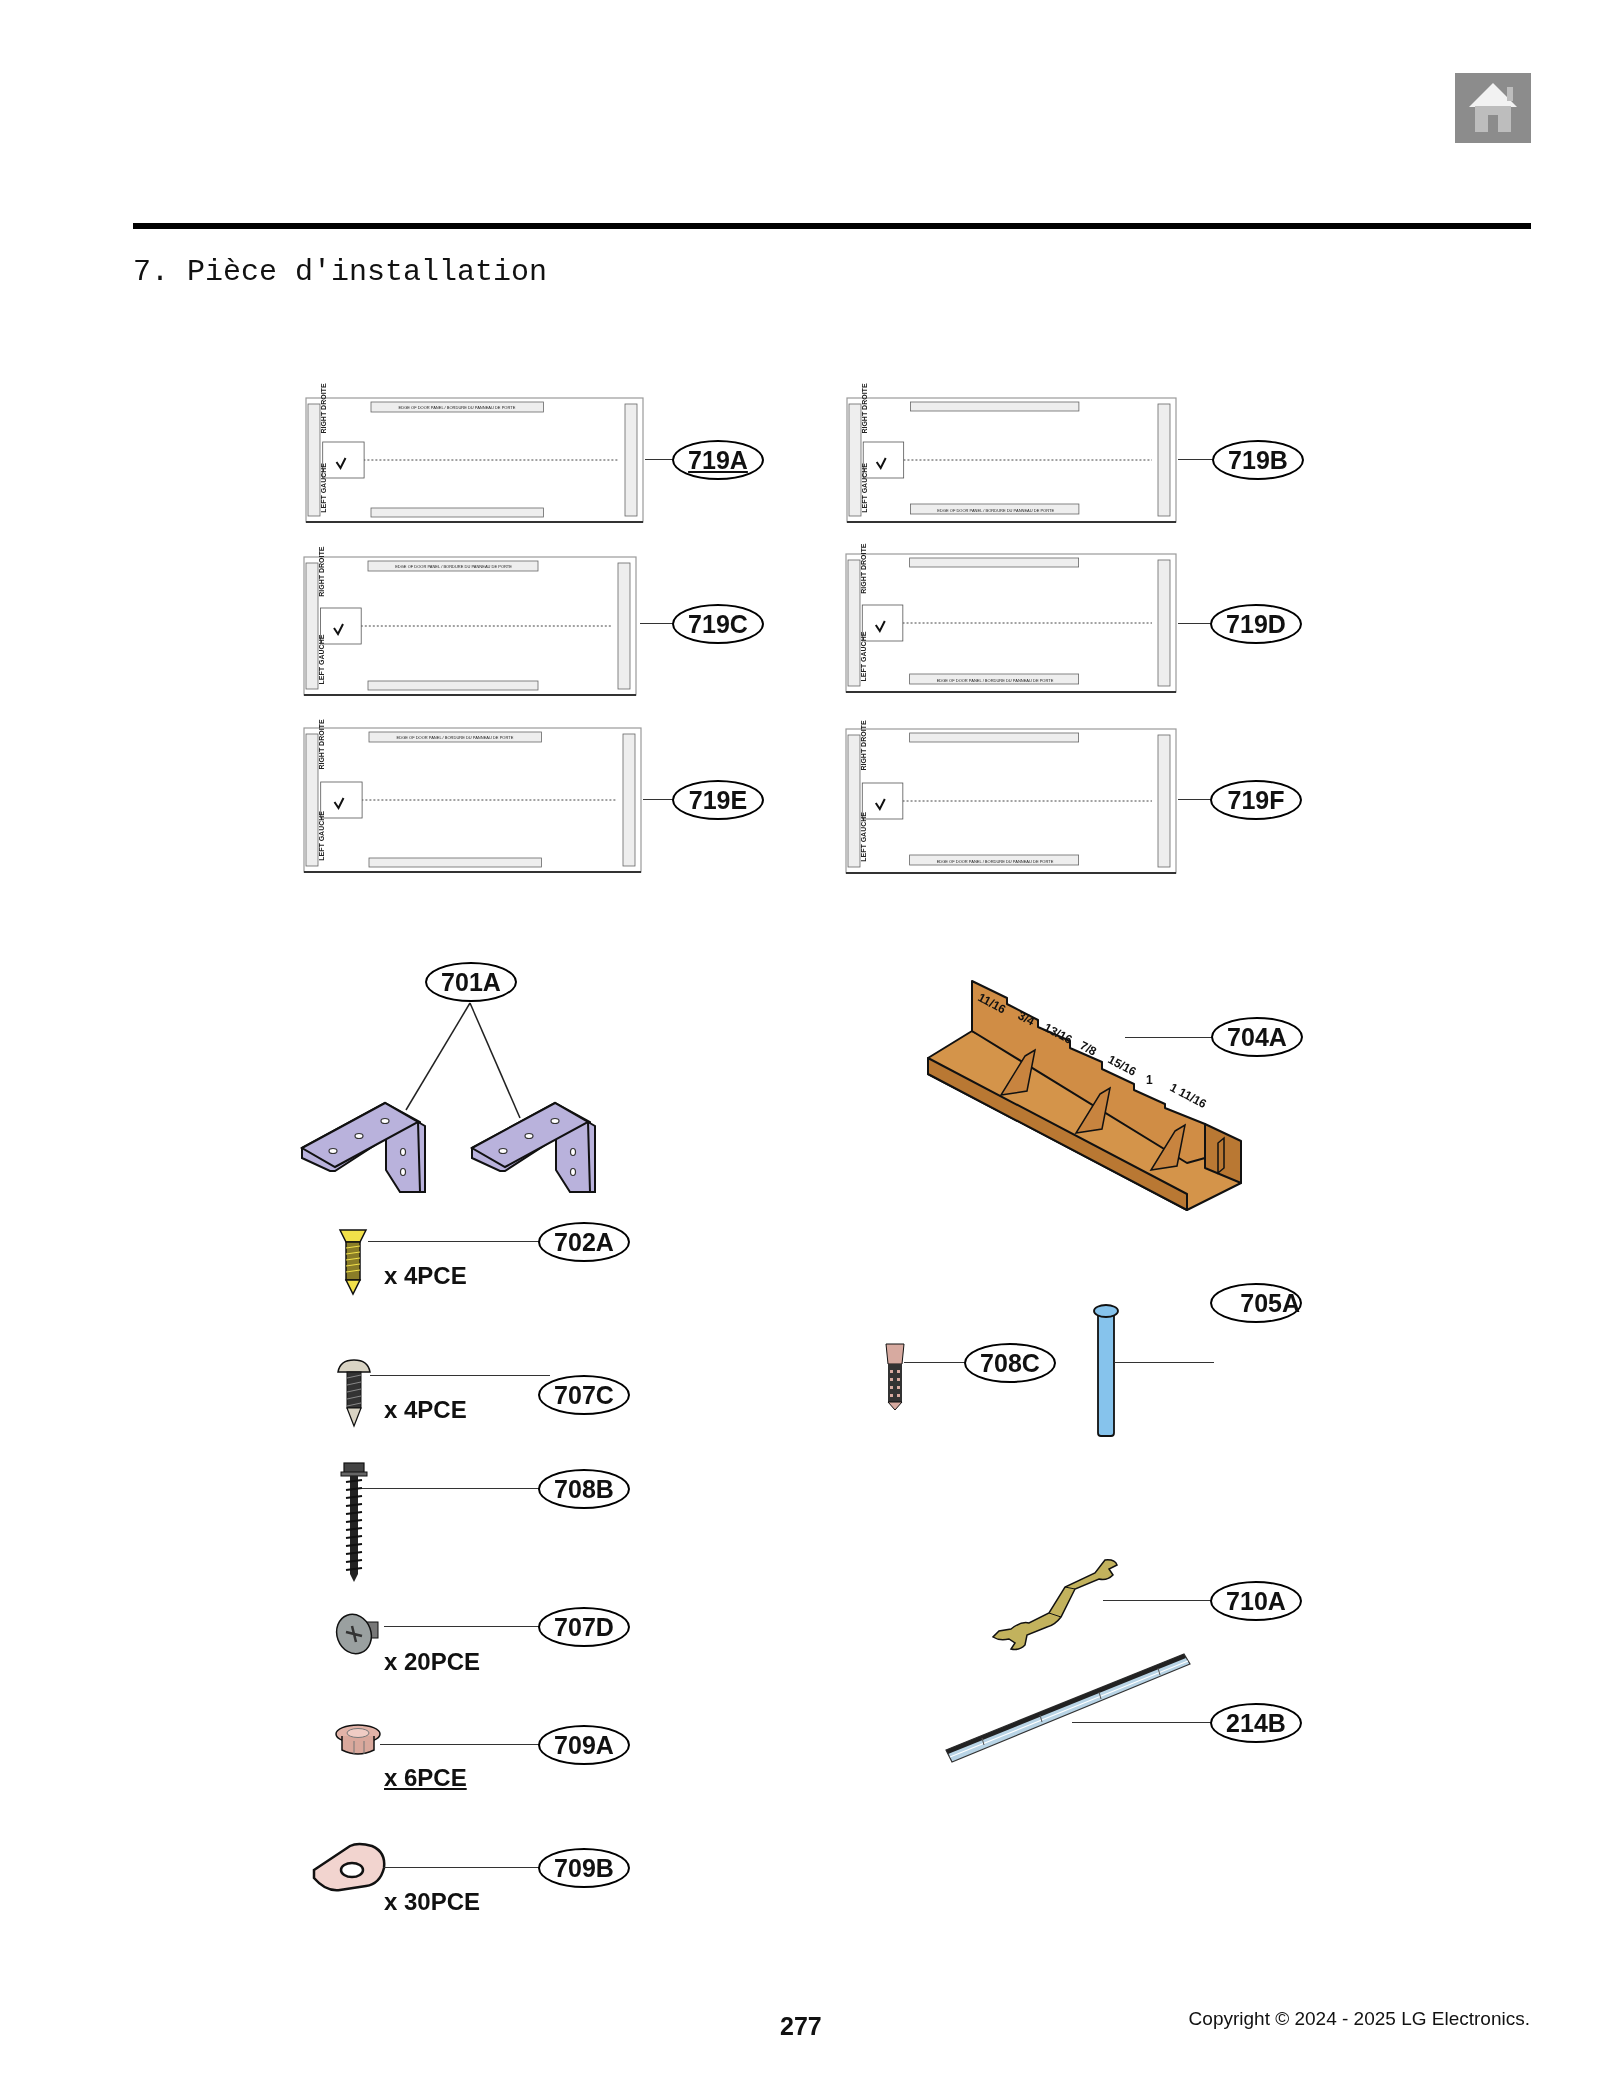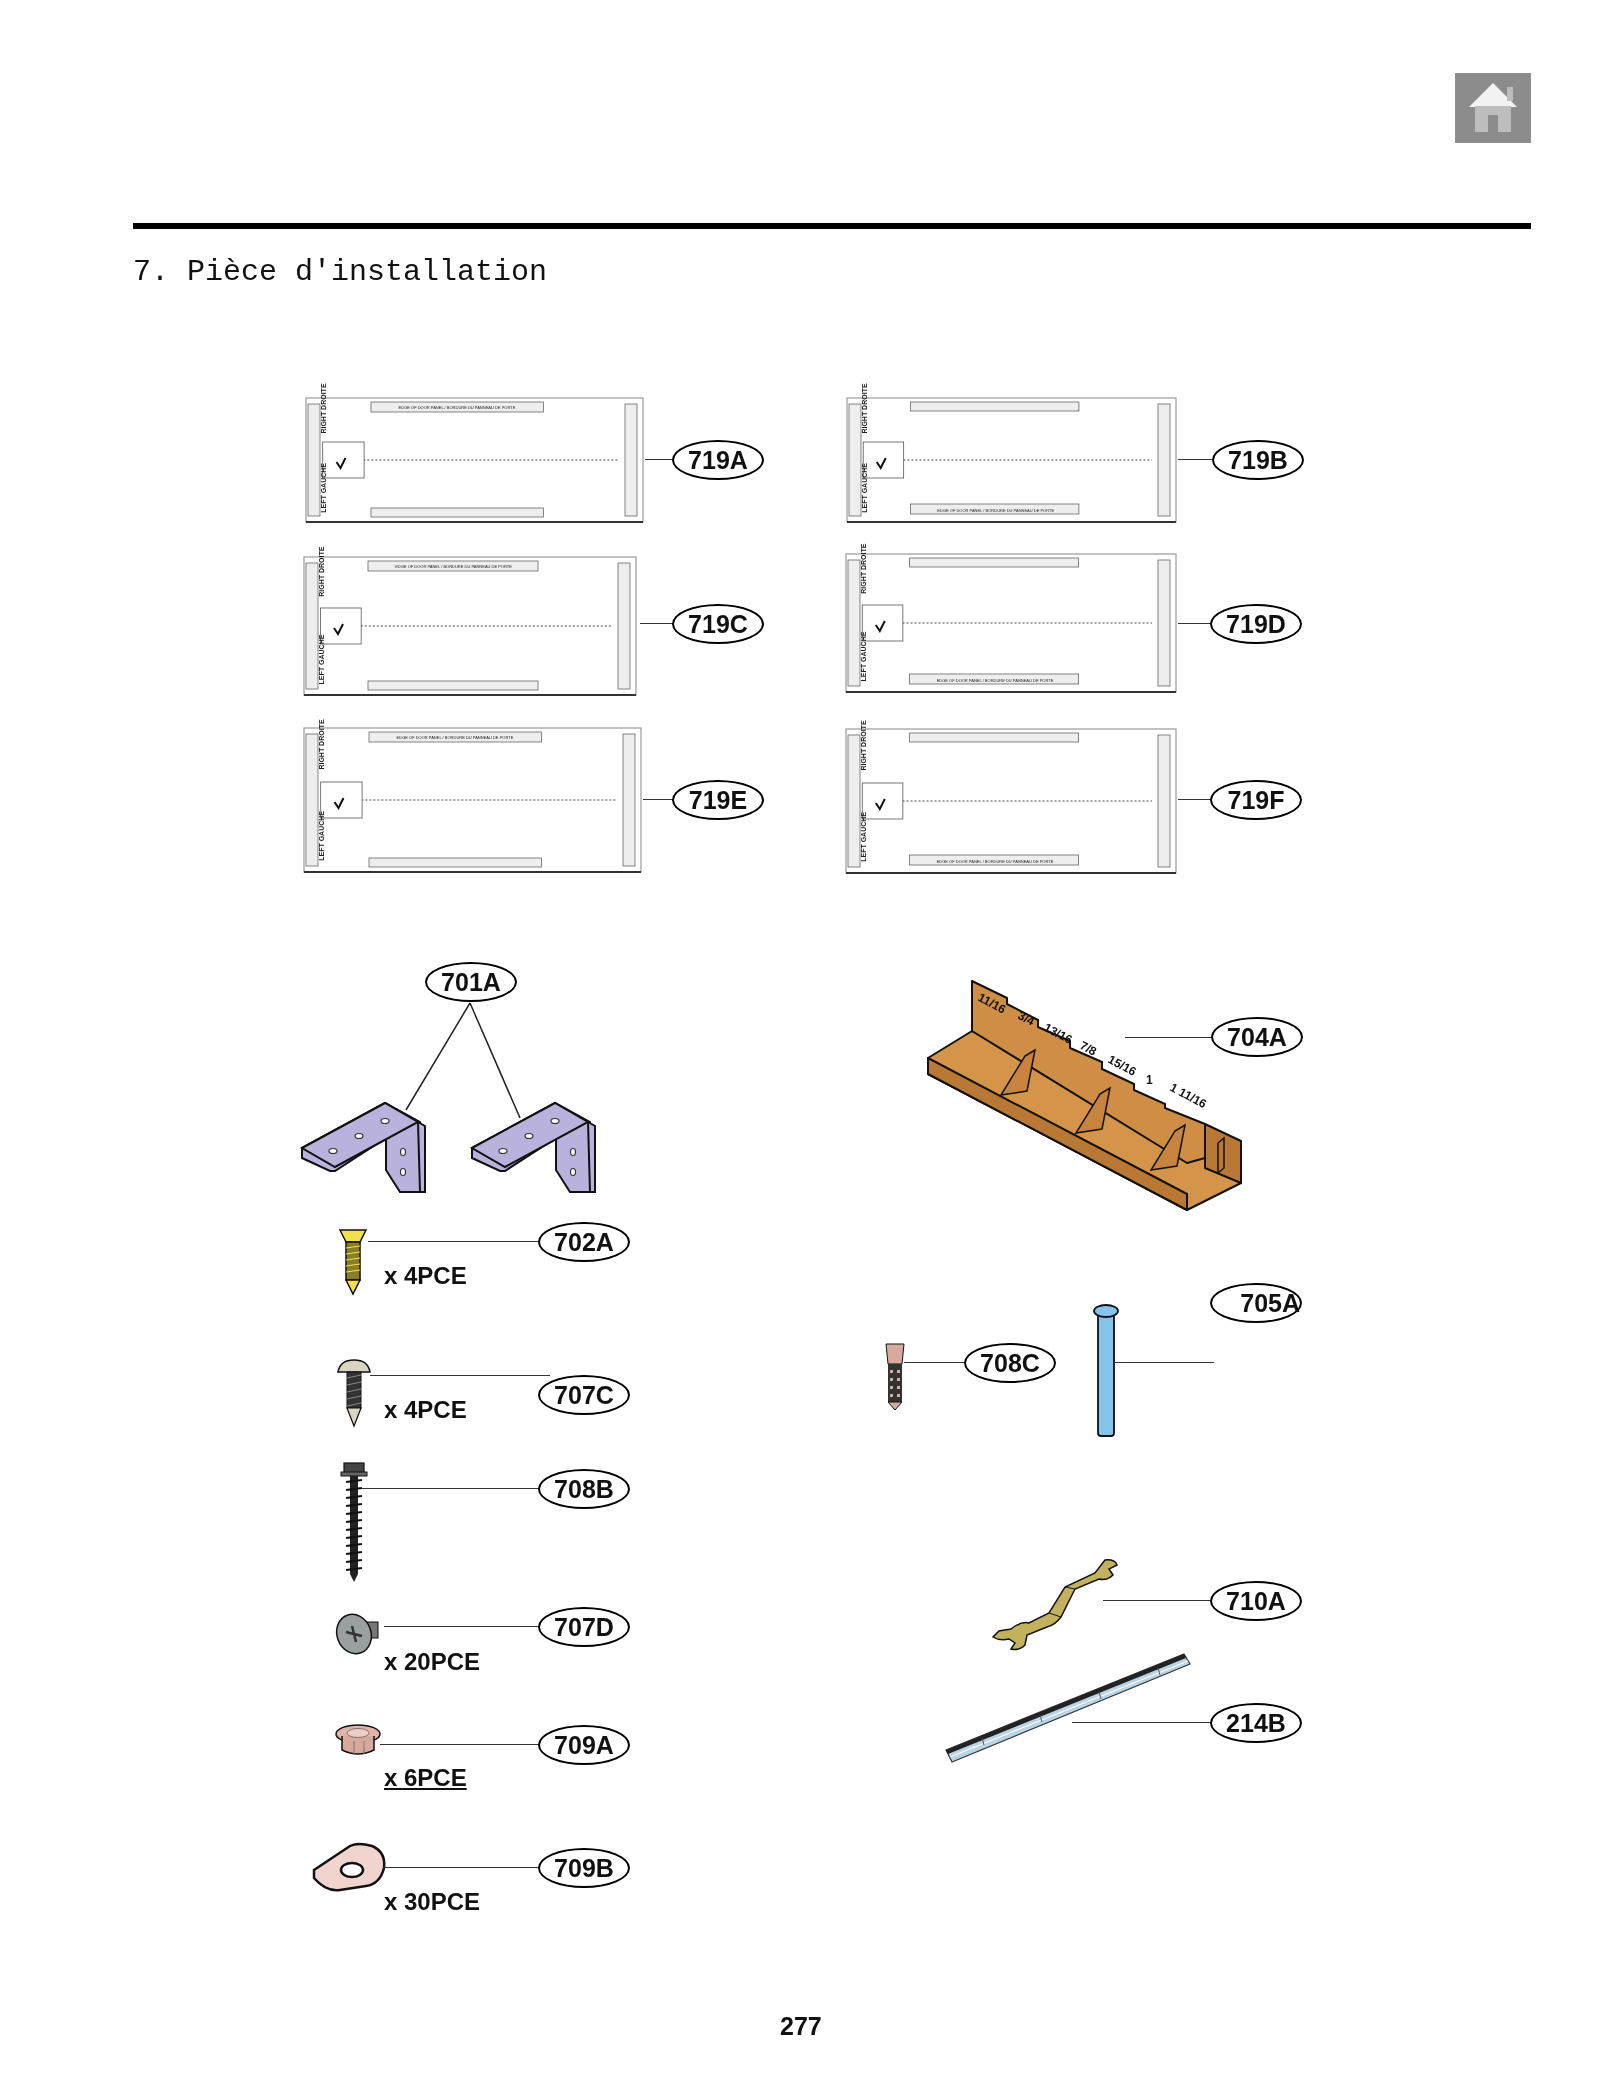--- a/index.html
+++ b/index.html
@@ -39,21 +39,21 @@
       <rect x="69" y="114" width="172.5" height="9" fill="#eee" stroke="#666" stroke-width="0.8"></rect>
       <line x1="41.4" y1="66" x2="317" y2="66" stroke="#444" stroke-width="1" stroke-dasharray="2,2"></line>
       <rect x="20.7" y="48" width="41.4" height="36" fill="#fff" stroke="#555" stroke-width="0.8"></rect>
       <path d="M34.5,68 l4,6 l5,-10" fill="none" stroke="#111" stroke-width="2"></path>
       <text x="24.150000000000002" y="39.6" font-size="7" font-family="Liberation Sans, sans-serif" font-weight="bold" fill="#222" transform="rotate(-90 24.150000000000002 39.6)">RIGHT DROITE</text>
       <text x="24.150000000000002" y="118.8" font-size="7" font-family="Liberation Sans, sans-serif" font-weight="bold" fill="#222" transform="rotate(-90 24.150000000000002 118.8)">LEFT GAUCHE</text>
       <text x="96.60000000000001" y="15" font-size="4" font-family="Liberation Sans, sans-serif" font-weight="normal" fill="#222" transform="rotate(0 96.60000000000001 15)">EDGE OF DOOR PANEL / BORDURE DU PANNEAU DE PORTE</text>
     </svg>
   </div>
 <div class="leader" style="left:645px;top:459px;width:30px;"></div>
-<div class="callout" style="left:672px;top:440px;">719A</div>
+<div class="callout" style="left:672px;top:440px;text-decoration:underline;">719A</div>
 
 <div id="tpl-719B" class="abs" style="left:843px;top:394px;width:337px;height:132px;">
     <svg width="337" height="132">
       <rect x="4" y="4" width="329" height="124" fill="#fff" stroke="#9a9a9a" stroke-width="1.2"></rect>
       <line x1="4" y1="128" x2="333" y2="128" stroke="#333" stroke-width="2"></line>
       <rect x="6" y="10" width="12" height="112" fill="#eee" stroke="#666" stroke-width="0.8"></rect>
       <rect x="315" y="10" width="12" height="112" fill="#eee" stroke="#666" stroke-width="0.8"></rect>
       <rect x="67.4" y="110" width="168.5" height="10" fill="#eee" stroke="#666" stroke-width="0.8"></rect>
       <rect x="67.4" y="8" width="168.5" height="9" fill="#eee" stroke="#666" stroke-width="0.8"></rect>
       <line x1="40.44" y1="66" x2="309" y2="66" stroke="#444" stroke-width="1" stroke-dasharray="2,2"></line>
@@ -331,13 +331,14 @@
       <line x1="96" y1="65" x2="98" y2="72"></line>
       <line x1="155" y1="42" x2="157" y2="49"></line>
       <line x1="214" y1="18" x2="216" y2="25"></line>
     </g>
 </svg>
 <div class="leader" style="left:1072px;top:1722px;width:143px;"></div>
 <div class="callout" style="left:1210px;top:1703px;">214B</div>
 
 <div class="abs footer-page">277</div>
 <div class="abs footer-copy">
+  <div>Copyright © 2024 - 2025 LG Electronics.</div>
 </div>
 
 </body></html>

